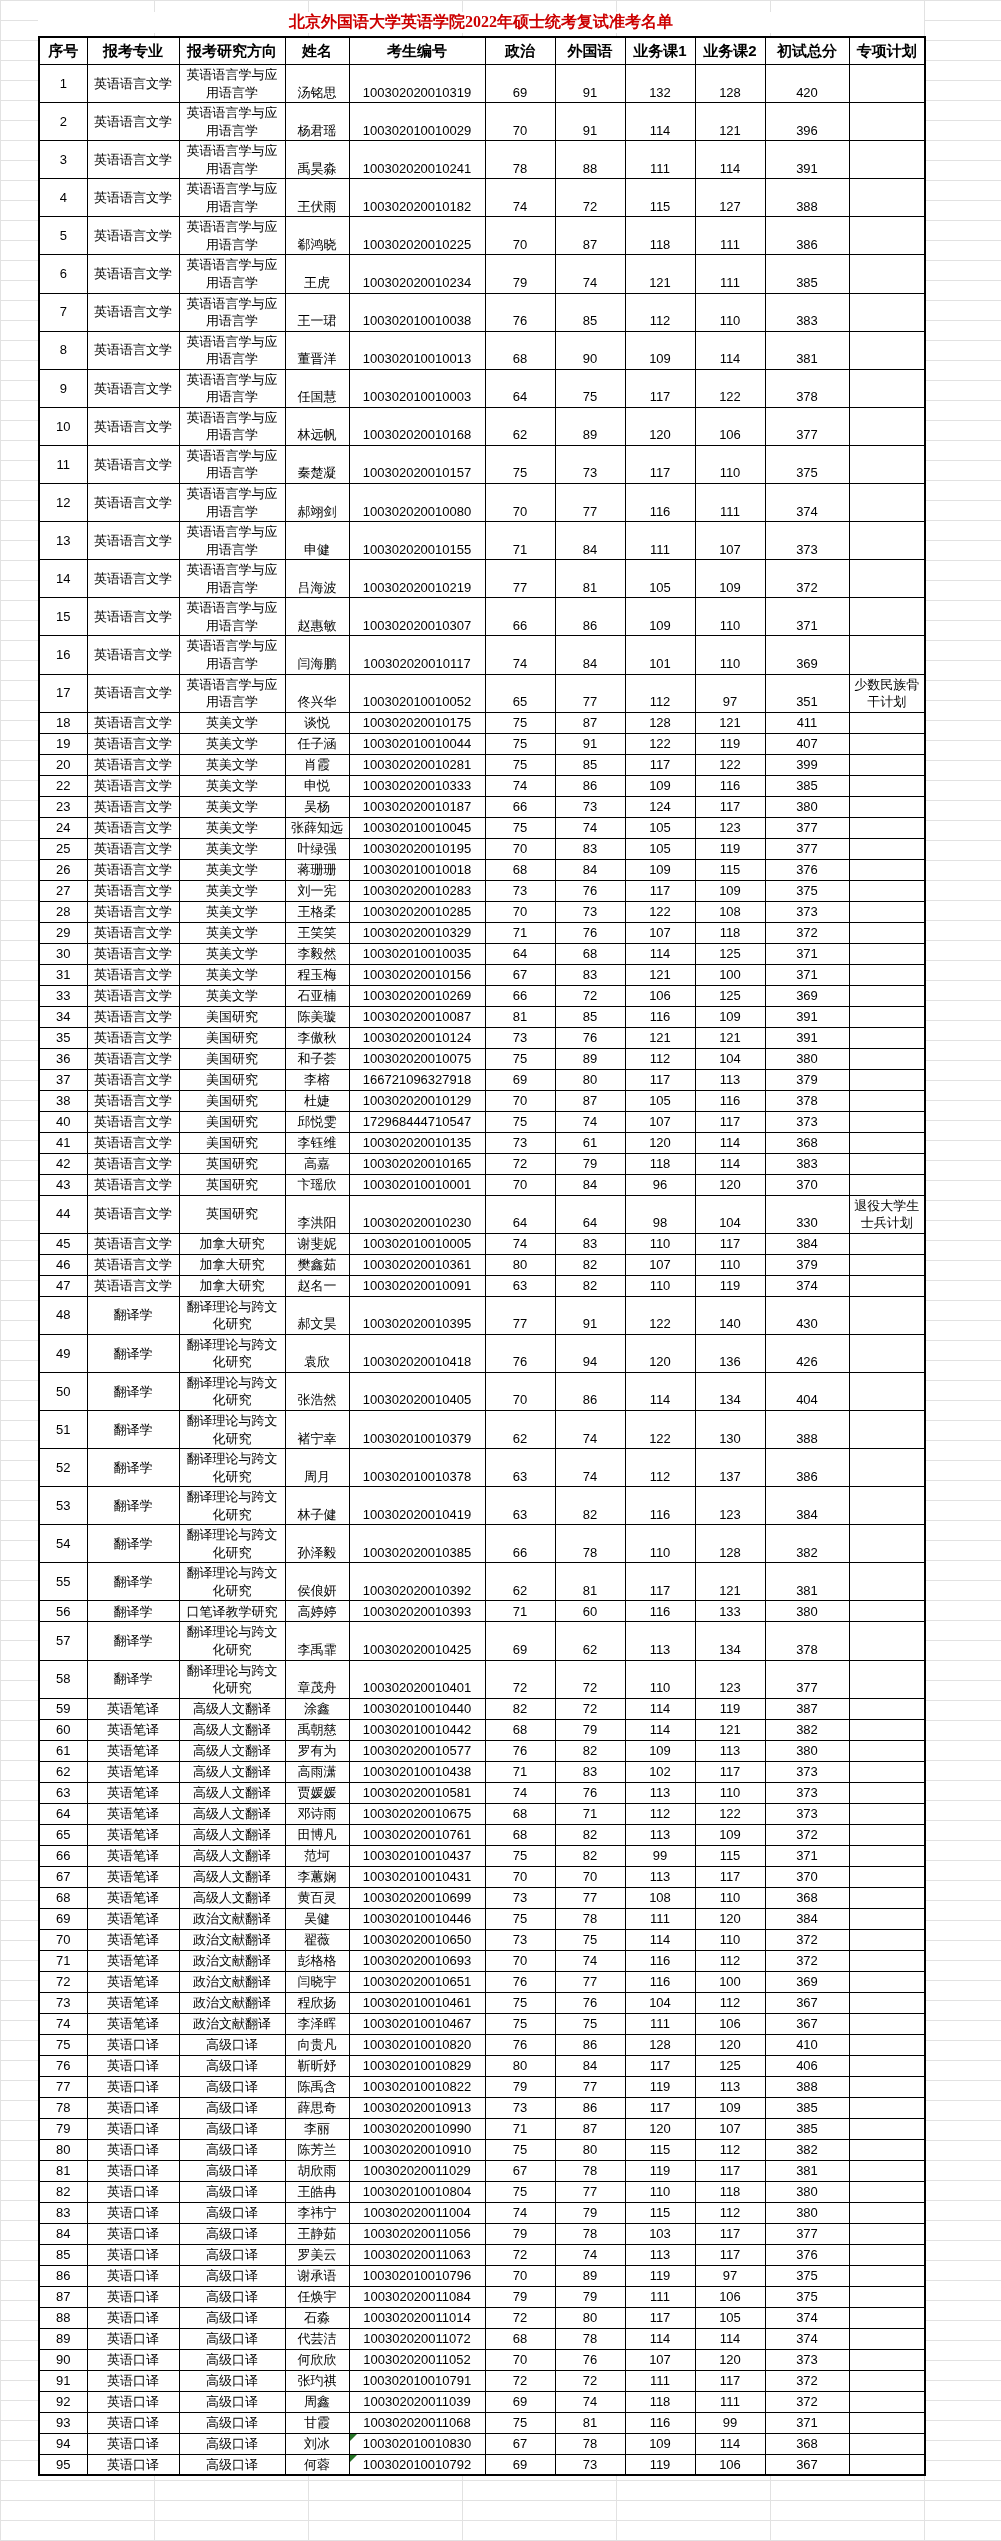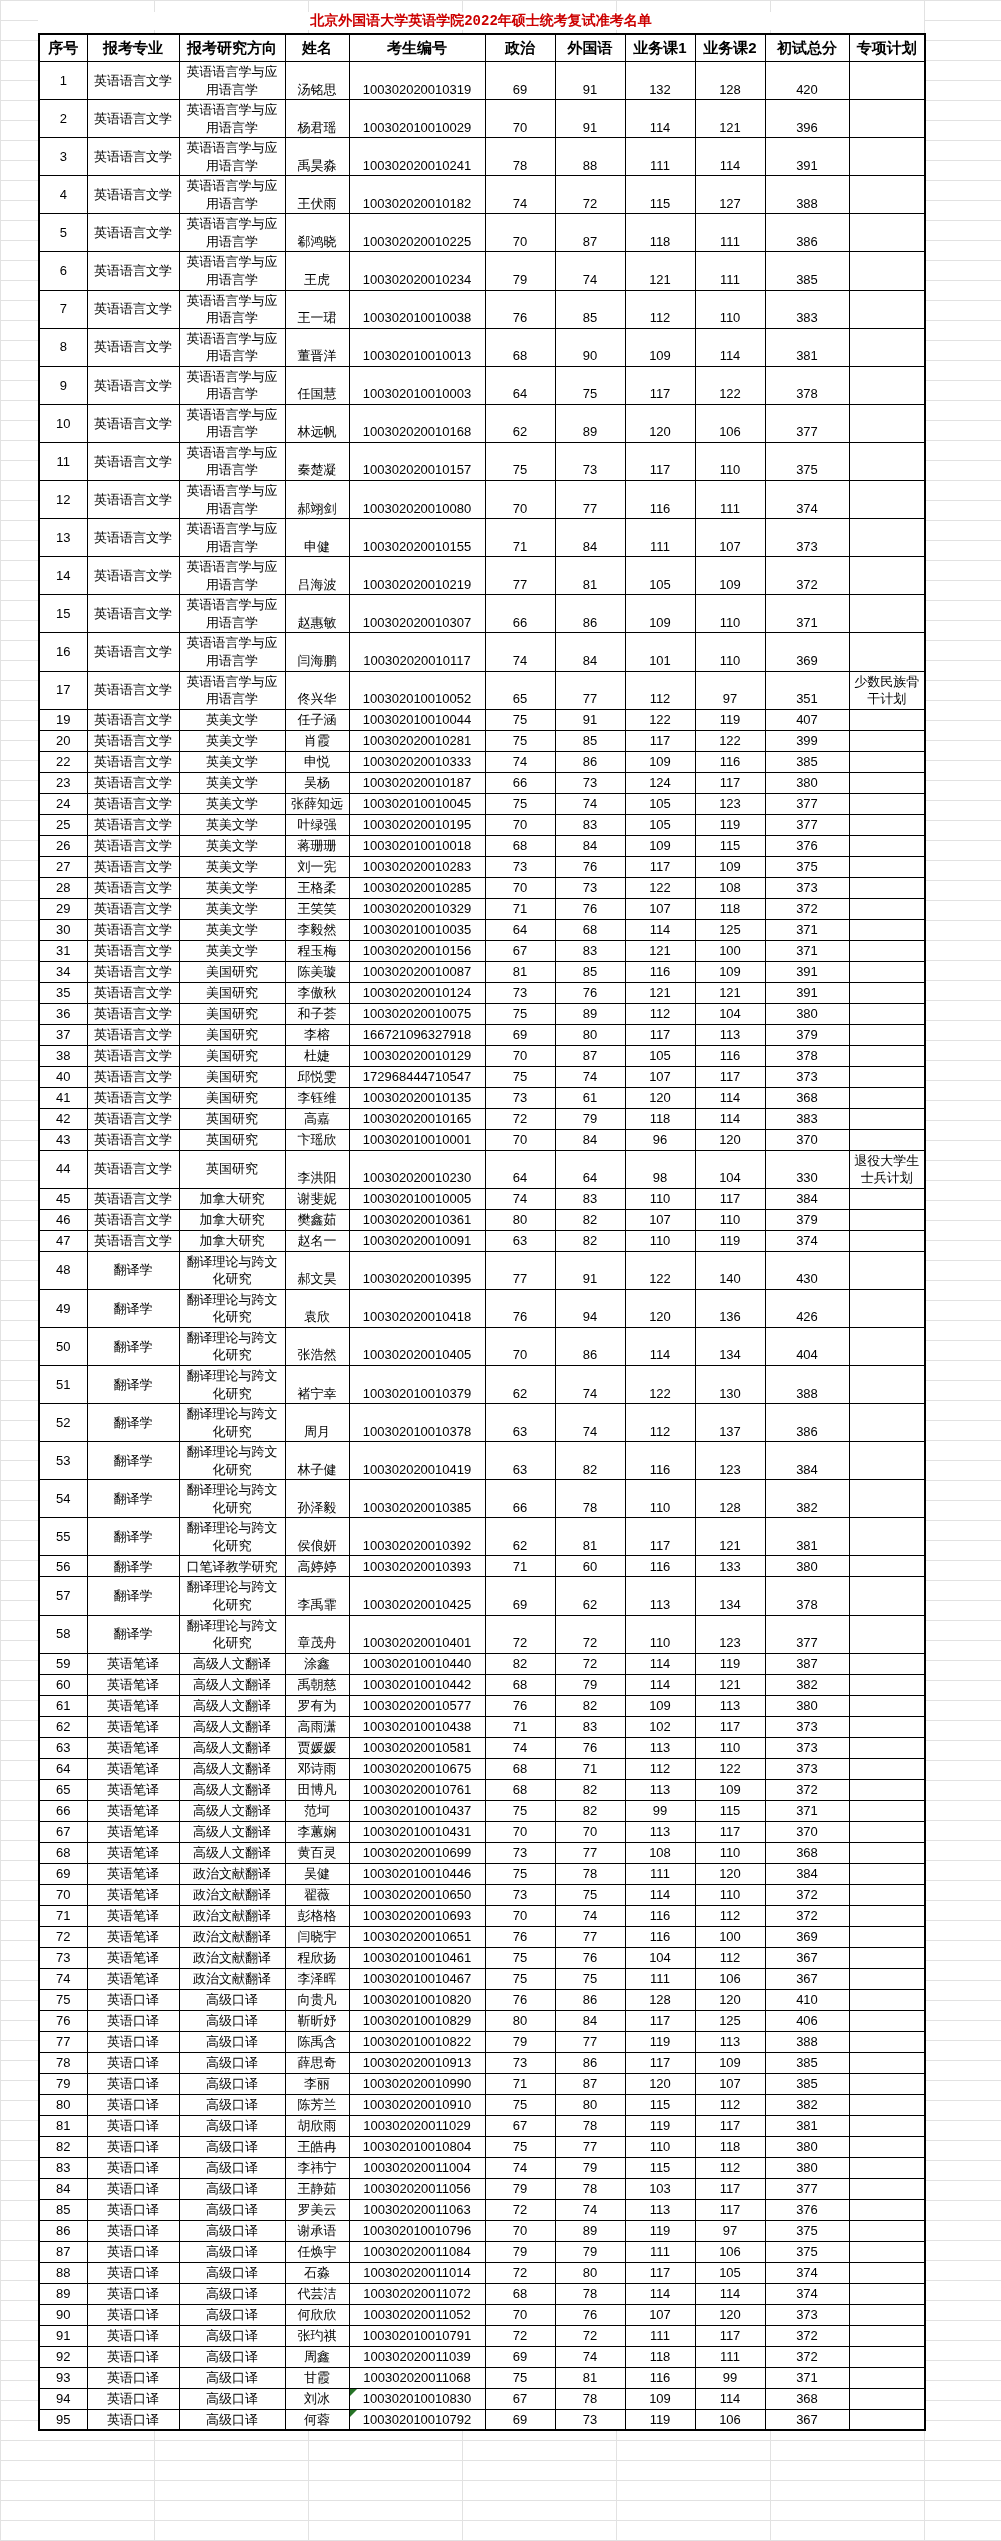--- a/index.html
+++ b/index.html
@@ -11,23 +11,23 @@
       linear-gradient(to right, #e2e2e2 1px, transparent 1px),
       linear-gradient(to bottom, #e2e2e2 1px, transparent 1px);
     background-size: 154px 20px;
     font-family: "Liberation Sans", "DejaVu Sans", sans-serif;
     color: #000;
   }
   .page { padding: 8px 0 24px 38px; }
   .title {
     width: 886px;
     text-align: center;
-    font-size: 14px;
+    font-size: 16px;
     font-weight: bold;
-    font-family: Liberation Mono, monospace;
+    font-family: Liberation Serif, serif;
     margin: 4px 0 3px 0;
     background: #ffffff;
   }
   table.roster {
     border-collapse: collapse;
     table-layout: fixed;
     width: 886px;
     background: #ffffff;
     border: 2px solid #000;
   }
@@ -317,20 +317,33 @@
           <td class="c3">佟兴华</td>
           <td class="c4">100302010010052</td>
           <td class="c5">65</td>
           <td class="c6">77</td>
           <td class="c7">112</td>
           <td class="c8">97</td>
           <td class="c9">351</td>
           <td class="c10">少数民族骨干计划</td>
         </tr>
         <tr>
+          <td class="c0">18</td>
+          <td class="c1">英语语言文学</td>
+          <td class="c2">英美文学</td>
+          <td class="c3">谈悦</td>
+          <td class="c4">100302020010175</td>
+          <td class="c5">75</td>
+          <td class="c6">87</td>
+          <td class="c7">128</td>
+          <td class="c8">121</td>
+          <td class="c9">411</td>
+          <td class="c10"></td>
+        </tr>
+        <tr>
           <td class="c0">19</td>
           <td class="c1">英语语言文学</td>
           <td class="c2">英美文学</td>
           <td class="c3">任子涵</td>
           <td class="c4">100302010010044</td>
           <td class="c5">75</td>
           <td class="c6">91</td>
           <td class="c7">122</td>
           <td class="c8">119</td>
           <td class="c9">407</td>
@@ -470,20 +483,33 @@
           <td class="c0">31</td>
           <td class="c1">英语语言文学</td>
           <td class="c2">英美文学</td>
           <td class="c3">程玉梅</td>
           <td class="c4">100302020010156</td>
           <td class="c5">67</td>
           <td class="c6">83</td>
           <td class="c7">121</td>
           <td class="c8">100</td>
           <td class="c9">371</td>
+          <td class="c10"></td>
+        </tr>
+        <tr>
+          <td class="c0">33</td>
+          <td class="c1">英语语言文学</td>
+          <td class="c2">英美文学</td>
+          <td class="c3">石亚楠</td>
+          <td class="c4">100302020010269</td>
+          <td class="c5">66</td>
+          <td class="c6">72</td>
+          <td class="c7">106</td>
+          <td class="c8">125</td>
+          <td class="c9">369</td>
           <td class="c10"></td>
         </tr>
         <tr>
           <td class="c0">34</td>
           <td class="c1">英语语言文学</td>
           <td class="c2">美国研究</td>
           <td class="c3">陈美璇</td>
           <td class="c4">100302020010087</td>
           <td class="c5">81</td>
           <td class="c6">85</td>

